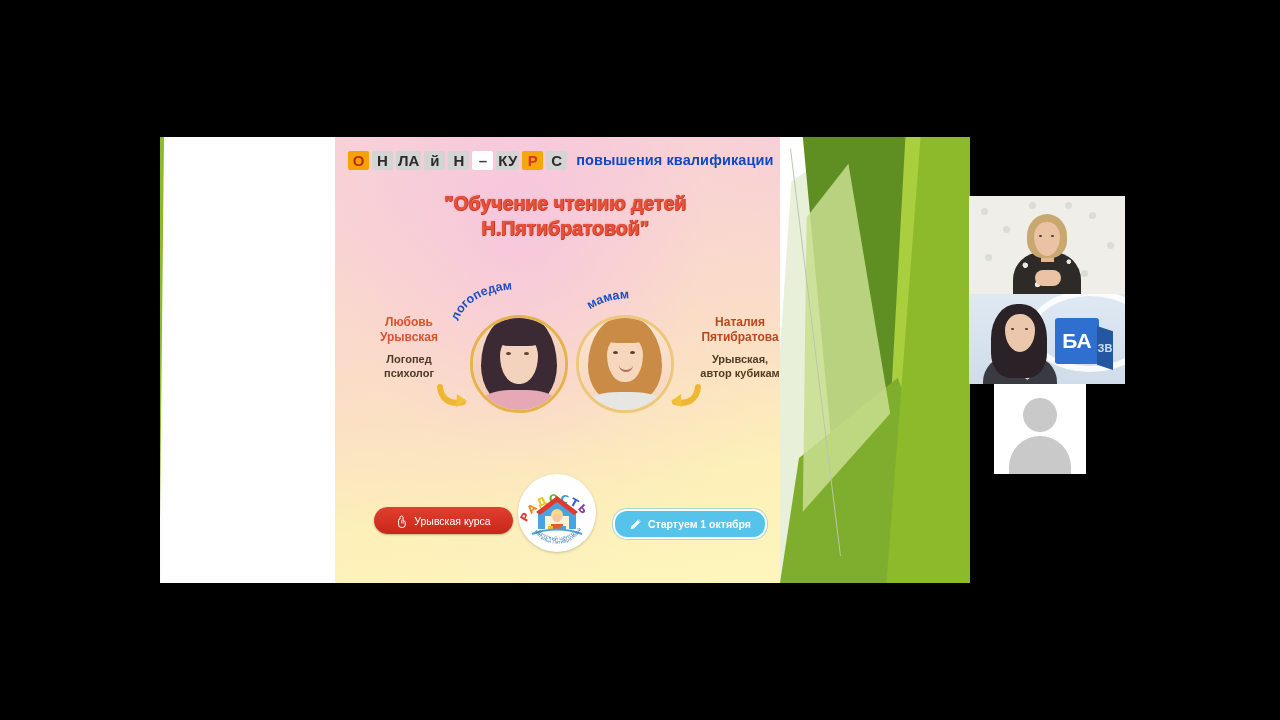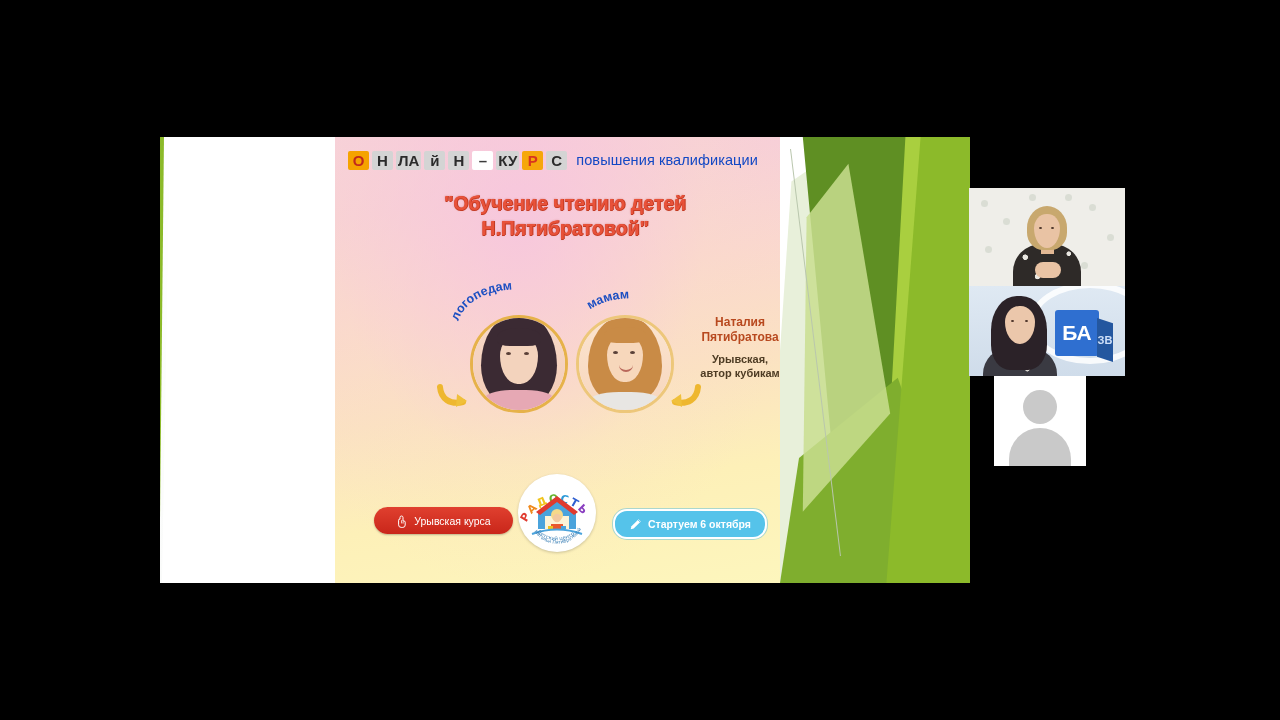--- a/index.html
+++ b/index.html
@@ -59,21 +59,21 @@
     display:inline-flex;align-items:center;justify-content:center;
     min-width:17px;height:19px;padding:0 2px;
     font-weight:bold;font-size:15px;line-height:1;
     font-family:"Liberation Sans",sans-serif;
     color:#2b2b2b;background:#d4d4d4;border-radius:2px;
   }
   .cube.orange{background:#f5a300;color:#c1281d;}
   .cube.orange2{background:#f6a70b;color:#d8341f;}
   .cube.white{background:#ffffff;color:#3b3b3b;}
   .hdr-tail{
-    margin-left:6px;font-weight:normal;font-size:14.5px;color:#1348c4;
+    margin-left:6px;font-weight:bold;font-size:14.5px;color:#1348c4;
     letter-spacing:.1px;white-space:nowrap;
   }
 
   
   .title{
     position:absolute;left:190px;top:54px;width:430px;text-align:center;
     font-weight:bold;font-size:19.5px;line-height:1.28;color:#e8523a;
     text-shadow:0 1px 0 #c43a22, 1px 0 0 #c43a22, 0 0 2px rgba(180,50,30,.5);
   }
 
@@ -150,21 +150,21 @@
   .glyph{display:inline-flex;align-items:center;justify-content:center;}
 
   
   .logo{
     position:absolute;left:358px;top:337px;width:78px;height:78px;border-radius:50%;
     background:#ffffff;box-shadow:0 1px 3px rgba(0,0,0,.2);overflow:hidden;
   }
   .logo svg{position:absolute;inset:0;}
 
   
-  .camcol{position:absolute;left:969px;top:188px;width:156px;height:290px;}
+  .camcol{position:absolute;left:969px;top:196px;width:156px;height:290px;}
   .cam{position:absolute;left:0;width:156px;overflow:hidden;background:#111;}
   .cam1{top:0;height:98px;}
   .cam2{top:98px;height:90px;}
   .cam3{top:188px;left:25px;width:92px;height:90px;background:#fff;}
 
   
   .wall{position:absolute;inset:0;background:#efeee9;}
   .wall .fl{position:absolute;width:7px;height:7px;border-radius:50%;background:#c9cfc2;opacity:.55;}
   .w-person{position:absolute;left:44px;top:18px;width:68px;height:80px;}
   .w-hair{position:absolute;left:14px;top:0;width:40px;height:44px;background:#c8a86e;border-radius:50% 50% 40% 40%;}
@@ -243,20 +243,30 @@
       <span class="hdr-tail">повышения квалификации</span>
     </div>
 
     <div class="title">
       <div>"Обучение чтению детей</div>
       <div>Н.Пятибратовой"</div>
     </div>
 
     <div class="experts">
 
+      <div class="who left">
+        <div class="nm">
+          <div>Любовь</div>
+          <div>Урывская</div>
+        </div>
+        <div class="rl">
+          <div>Логопед</div>
+          <div>психолог</div>
+        </div>
+      </div>
 
       <div class="who right">
         <div class="nm">
           <div>Наталия</div>
           <div>Пятибратова</div>
         </div>
         <div class="rl">
           <div>Урывская,</div>
           <div>автор кубикам</div>
         </div>
@@ -324,21 +334,21 @@
       <span>Урывская курса</span>
     </div>
 
     <div class="btn-blue">
       <span class="glyph">
         <svg width="13" height="13" viewBox="0 0 13 13">
           <path d="M9.6,1.2 l2.2,2.2 -7.1,7.1 -3.0,.8 .8,-3.0 Z" fill="#ffffff"></path>
           <path d="M9.0,1.8 l2.2,2.2" stroke="#55c3ea" stroke-width="1"></path>
         </svg>
       </span>
-      <span>Стартуем 6 октября</span>
+      <span>Стартуем 1 октября</span>
     </div>
 
     <div class="logo">
       <svg width="78" height="78" viewBox="0 0 78 78">
         <defs>
           <path id="brandArc" d="M 8,50 A 33,33 0 0 1 70,50" fill="none"></path>
           <path id="tagArc1" d="M 12,48 A 29,29 0 0 0 66,48" fill="none"></path>
           <path id="tagArc2" d="M 14,53 A 27,27 0 0 0 64,53" fill="none"></path>
         </defs>
         <circle cx="39" cy="39" r="38" fill="#ffffff"></circle>

